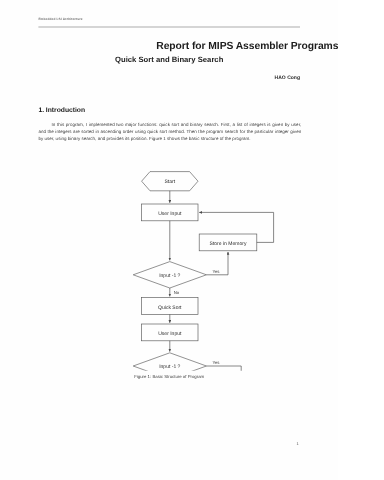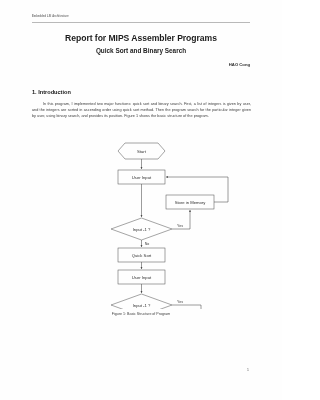--- a/index.html
+++ b/index.html
@@ -52,21 +52,21 @@
     height: 0.6px;
     background: #b9b9b9;
   }
 
   
   .doc-title {
     position: absolute;
     left: 0;
     top: 33px;
     width: 282px;
-    text-align: center;
+    text-align: right;
     font-size: 8.6px;
     font-weight: bold;
     color: #1c1c1c;
     letter-spacing: -0.05px;
   }
   .doc-subtitle {
     position: absolute;
     left: 0;
     top: 47px;
     width: 282px;

